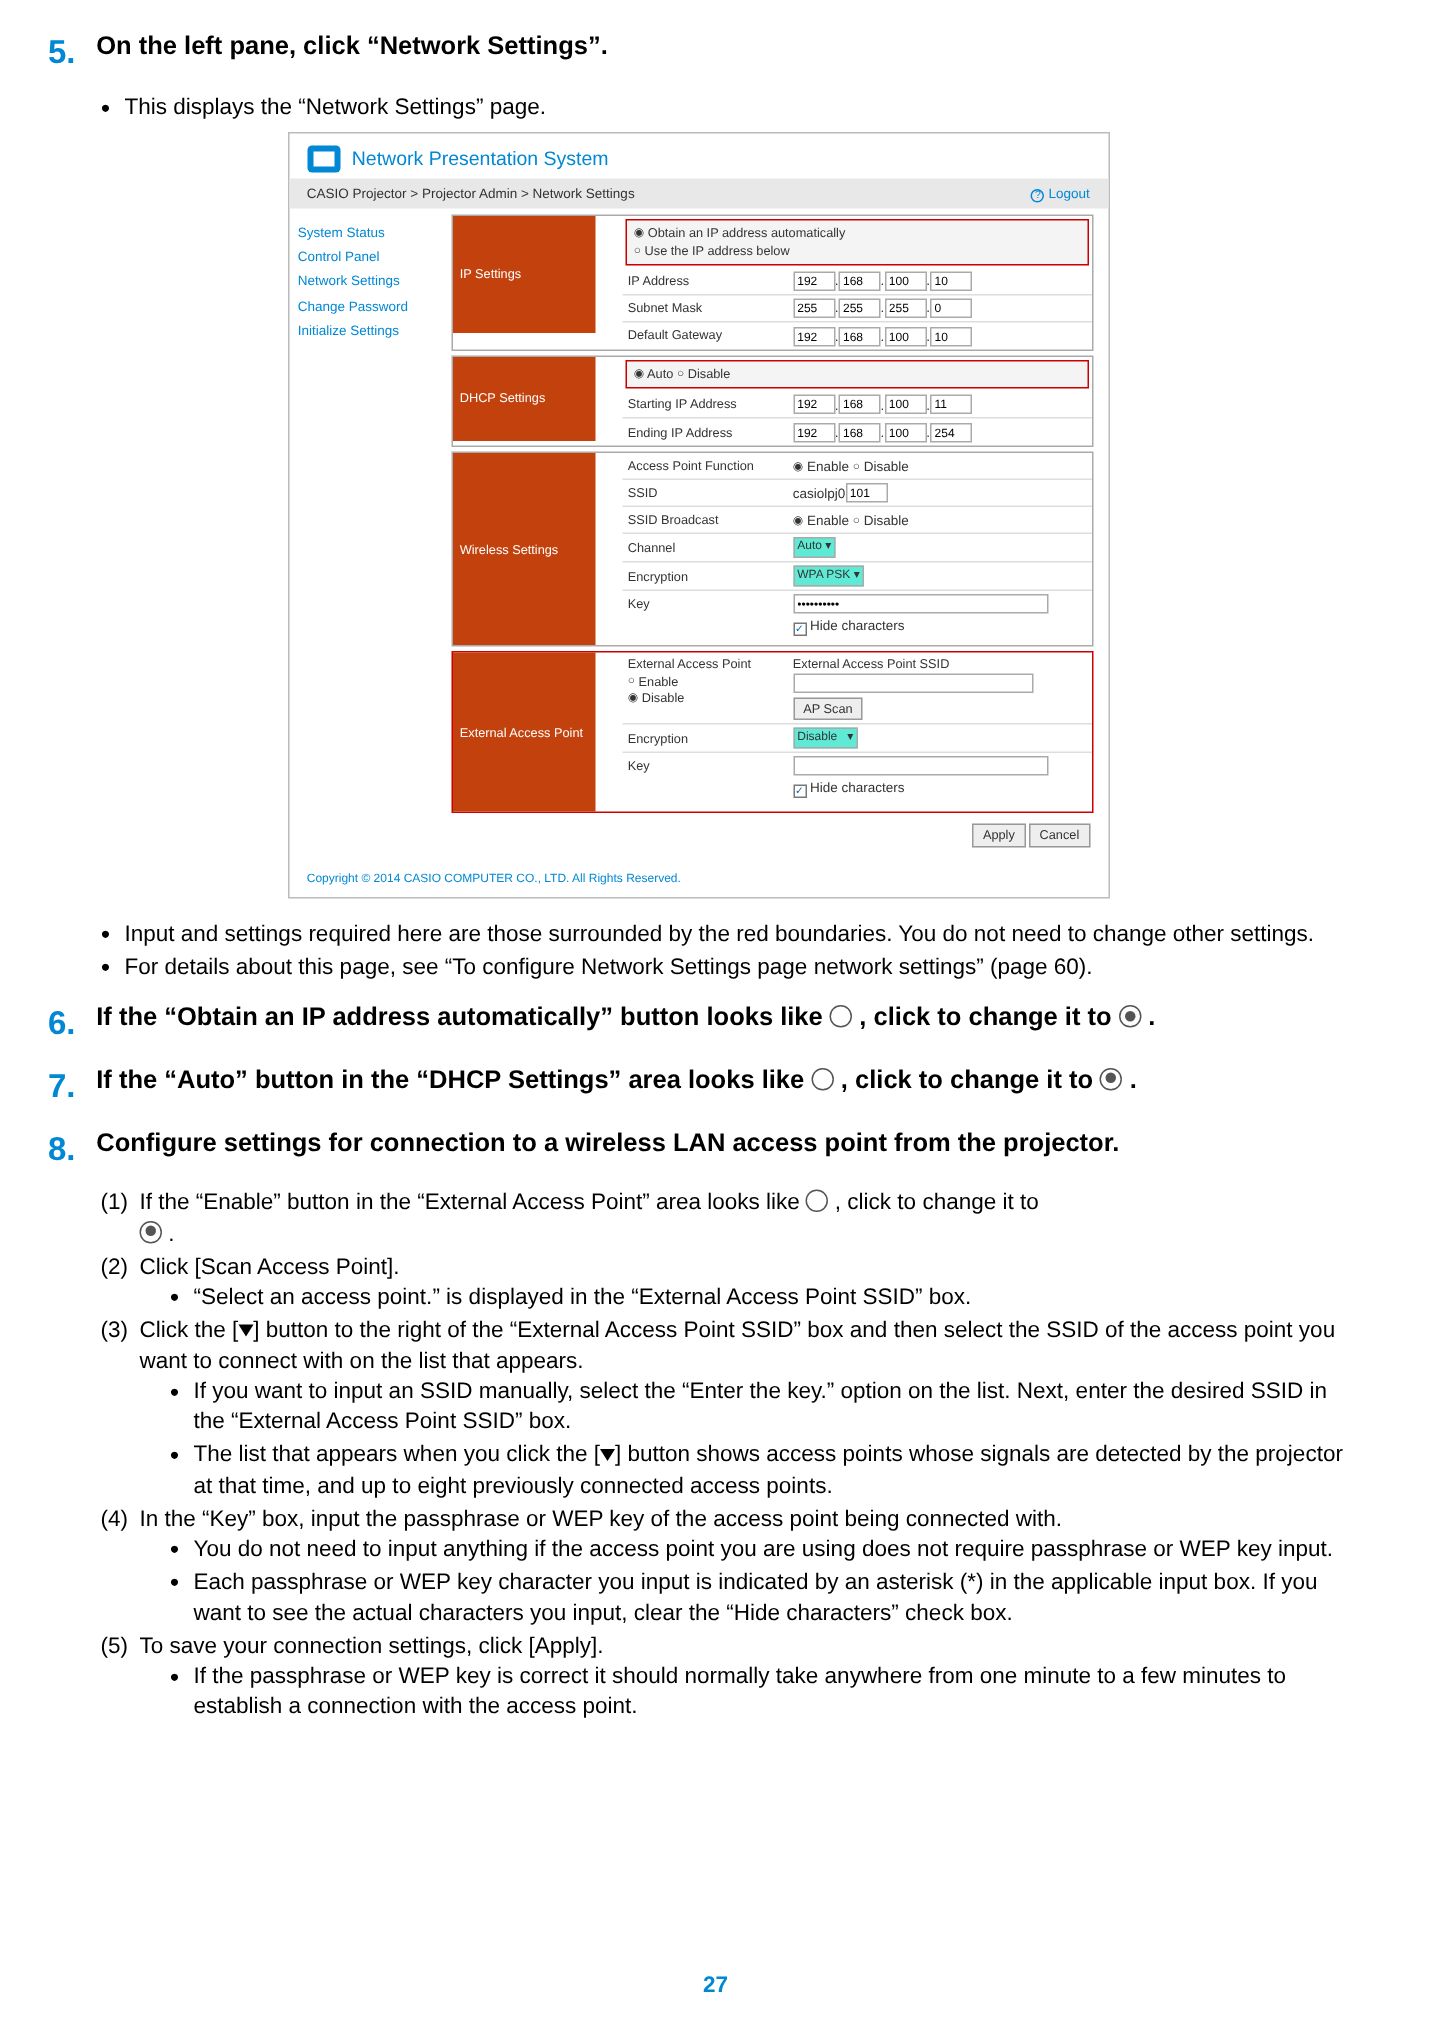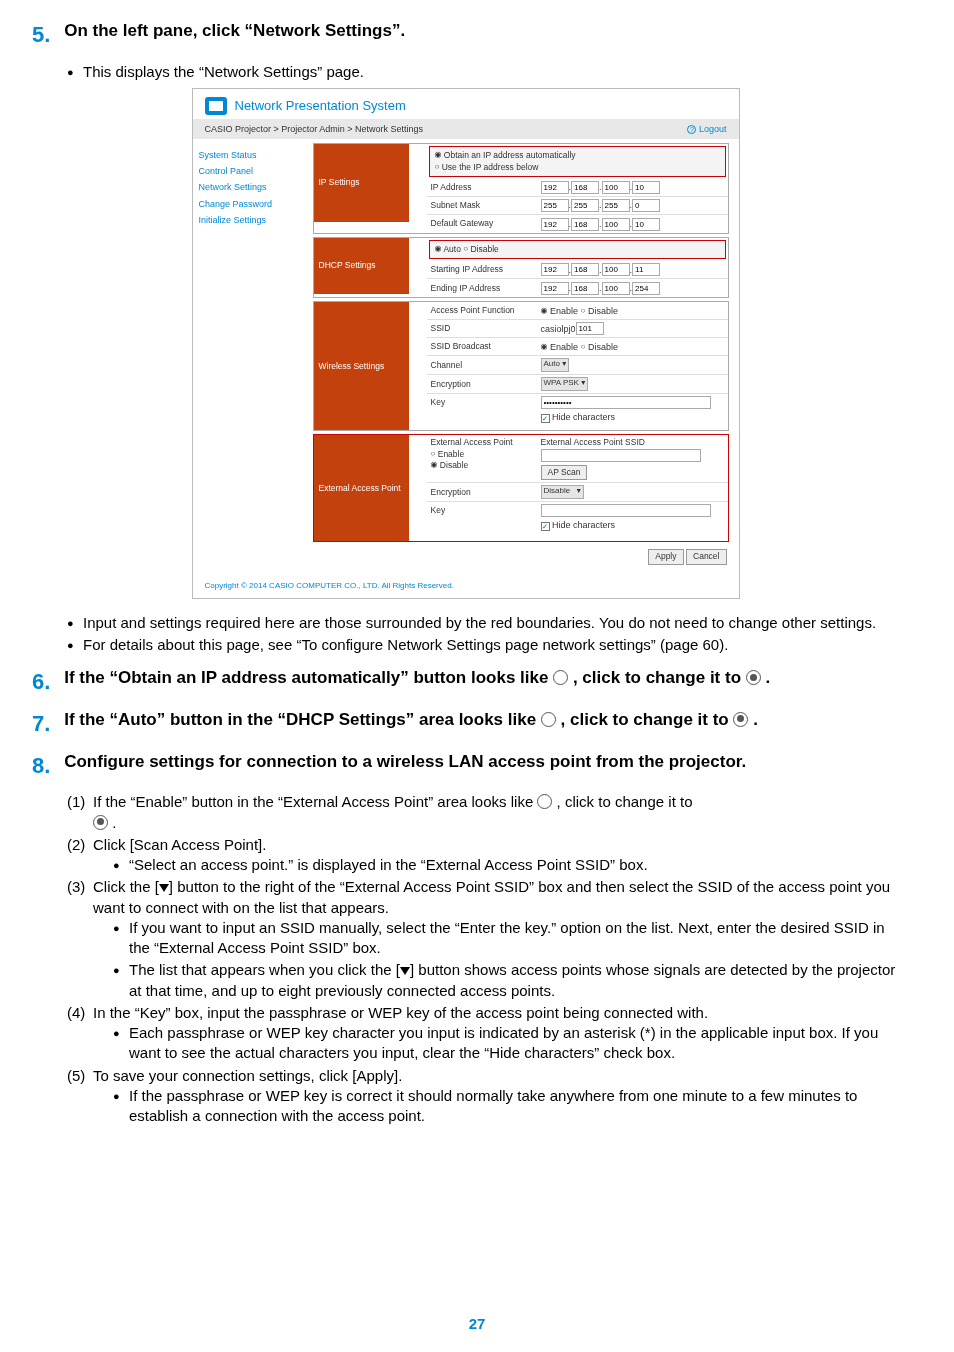--- a/index.html
+++ b/index.html
@@ -23,36 +23,36 @@
 
 
 .panel{width:548px;margin:6px auto 14px;border:1px solid #bbb;font-size:9px;color:#333}
 .panel-head{padding:8px 12px 4px;display:flex;align-items:center;gap:8px}
 .logo{width:22px;height:18px;background:#0088d4;border-radius:3px;position:relative}
 .logo:before{content:"";position:absolute;inset:4px;background:#fff}
 .panel-title{color:#0088d4;font-size:13px}
 .crumb{background:#e8e8e8;padding:4px 12px;font-size:9px;display:flex;justify-content:space-between}
 .logout{color:#0088d4}
 .body{display:flex}
-.nav{width:120px;padding:8px 6px}
+.nav{width:108px;padding:8px 6px}
 .nav div{color:#0088d4;padding:2px 0;font-size:9px}
 .main{flex:1;padding:4px 10px 6px 0}
 .sect{border:1px solid #aaa;margin-bottom:3px}
 .sect.red{border:1px solid #c00}
 .sect-title{background:#c2410c;color:#fff;padding:3px 5px;font-size:8.5px;width:95px;float:left;min-height:100%}
 .sect-body{margin-left:113px;padding:0}
 .row{display:flex;align-items:center;padding:2px 4px;border-bottom:1px solid #ddd;min-height:18px}
 .row:last-child{border-bottom:none}
 .row .lbl{width:110px;font-size:8.5px}
 .input{border:1px solid #aaa;height:13px;font-size:8px;padding:0 2px;background:#fff}
 .input.sm{width:28px}
 .radio-row{padding:3px 5px;background:#f4f4f4;font-size:8.5px}
 .dot{font-size:8px;vertical-align:1px}
 .clearfix:after{content:"";display:table;clear:both}
-.sel{border:1px solid #aaa;height:14px;font-size:8px;padding:0 2px;background:#e5e5e5}
+.sel{border:1px solid #aaa;height:14px;font-size:8px;padding:0 2px;background:#5eead4}
 .btn{display:inline-block;border:1px solid #999;background:#eee;padding:1px 6px;font-size:8.5px}
 .btn-row{text-align:right;padding:4px 2px}
 .copy{color:#0088d4;font-size:8px;padding:6px 12px}
 .cb{display:inline-block;width:9px;height:9px;border:1px solid #777;background:#fff;vertical-align:-1px;text-align:center;line-height:7px;font-size:7px;color:#0066aa}
 .pagenum{position:absolute;bottom:18px;left:0;right:0;text-align:center;color:#0088d4;font-weight:bold;font-size:15px}
 </style>
 </head>
 <body>
 
 <div class="step">
@@ -218,20 +218,21 @@
     <span>Click the [</span><span class="down-tri"></span><span>] button to the right of the “External Access Point SSID” box and then select the SSID of the access point you want to connect with on the list that appears.</span>
     <ul class="sub-bullet">
       <li>If you want to input an SSID manually, select the “Enter the key.” option on the list. Next, enter the desired SSID in the “External Access Point SSID” box.</li>
       <li><span>The list that appears when you click the [</span><span class="down-tri"></span><span>] button shows access points whose signals are detected by the projector at that time, and up to eight previously connected access points.</span></li>
     </ul>
   </div>
   <div>
     <span class="num">(4)</span>
     <span>In the “Key” box, input the passphrase or WEP key of the access point being connected with.</span>
     <ul class="sub-bullet">
+      <li>You do not need to input anything if the access point you are using does not require passphrase or WEP key input.</li>
       <li>Each passphrase or WEP key character you input is indicated by an asterisk (*) in the applicable input box. If you want to see the actual characters you input, clear the “Hide characters” check box.</li>
     </ul>
   </div>
   <div>
     <span class="num">(5)</span>
     <span>To save your connection settings, click [Apply].</span>
     <ul class="sub-bullet">
       <li>If the passphrase or WEP key is correct it should normally take anywhere from one minute to a few minutes to establish a connection with the access point.</li>
     </ul>
   </div>

